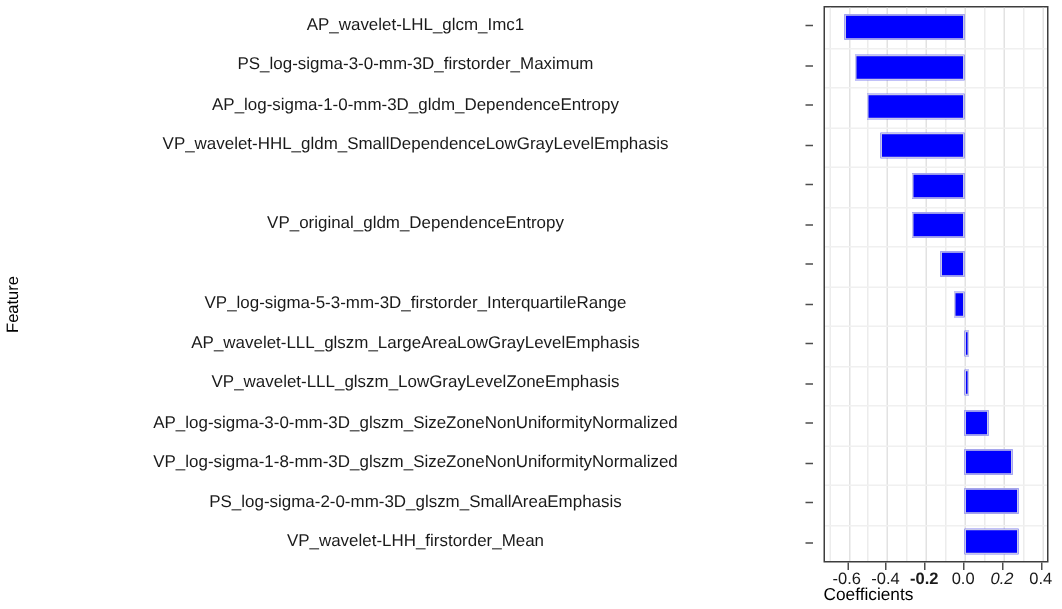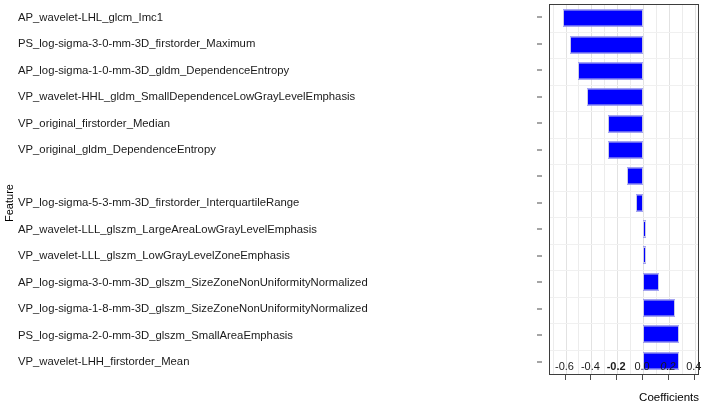--- a/index.html
+++ b/index.html
@@ -48,21 +48,21 @@
     top: 4px;
     width: 524px;   
     height: 371px;
     display: flex;
     flex-direction: column;
   }
   .y-tick-row {
     flex: 1 1 0;
     display: flex;
     align-items: center;
-    justify-content: flex-start;
+    justify-content: center;
     position: relative;
   }
   .y-tick-label {
     font-size: 11.3px;
     color: #1a1a1a;
     white-space: nowrap;
     line-height: 1;
     padding-right: 6px;
   }
   .y-tick-mark {
@@ -133,38 +133,38 @@
   .x-tick {
     position: absolute;
     top: 0;
     width: 1px;
     height: 5px;
     background: #4d4d4d;
   }
   #x-tick-labels {
     position: absolute;
     left: 549px;
-    top: 360px;
+    top: 380px;
     width: 150px;
     height: 14px;
   }
   .x-tick-label {
     position: absolute;
     top: 0;
     font-size: 11px;
     color: #1a1a1a;
     transform: translateX(-50%);
     white-space: nowrap;
   }
   #x-axis-title {
     position: absolute;
     left: 549px;
     top: 391px;
     width: 150px;
-    text-align: right;
+    text-align: left;
     font-size: 11.5px;
     color: #000000;
     white-space: nowrap;
   }
 </style>
 </head>
 <body>
 
 <div id="chart-root">
 
@@ -181,21 +181,20 @@
       </div>
       <div class="y-tick-row">
         <span class="y-tick-label">AP_log-sigma-1-0-mm-3D_gldm_DependenceEntropy</span>
         <span class="y-tick-mark"></span>
       </div>
       <div class="y-tick-row">
         <span class="y-tick-label">VP_wavelet-HHL_gldm_SmallDependenceLowGrayLevelEmphasis</span>
         <span class="y-tick-mark"></span>
       </div>
       <div class="y-tick-row">
-        <span class="y-tick-label">VP_original_firstorder_Median</span>
         <span class="y-tick-mark"></span>
       </div>
       <div class="y-tick-row">
         <span class="y-tick-label">VP_original_gldm_DependenceEntropy</span>
         <span class="y-tick-mark"></span>
       </div>
       <div class="y-tick-row">
         <span class="y-tick-mark"></span>
       </div>
       <div class="y-tick-row">

